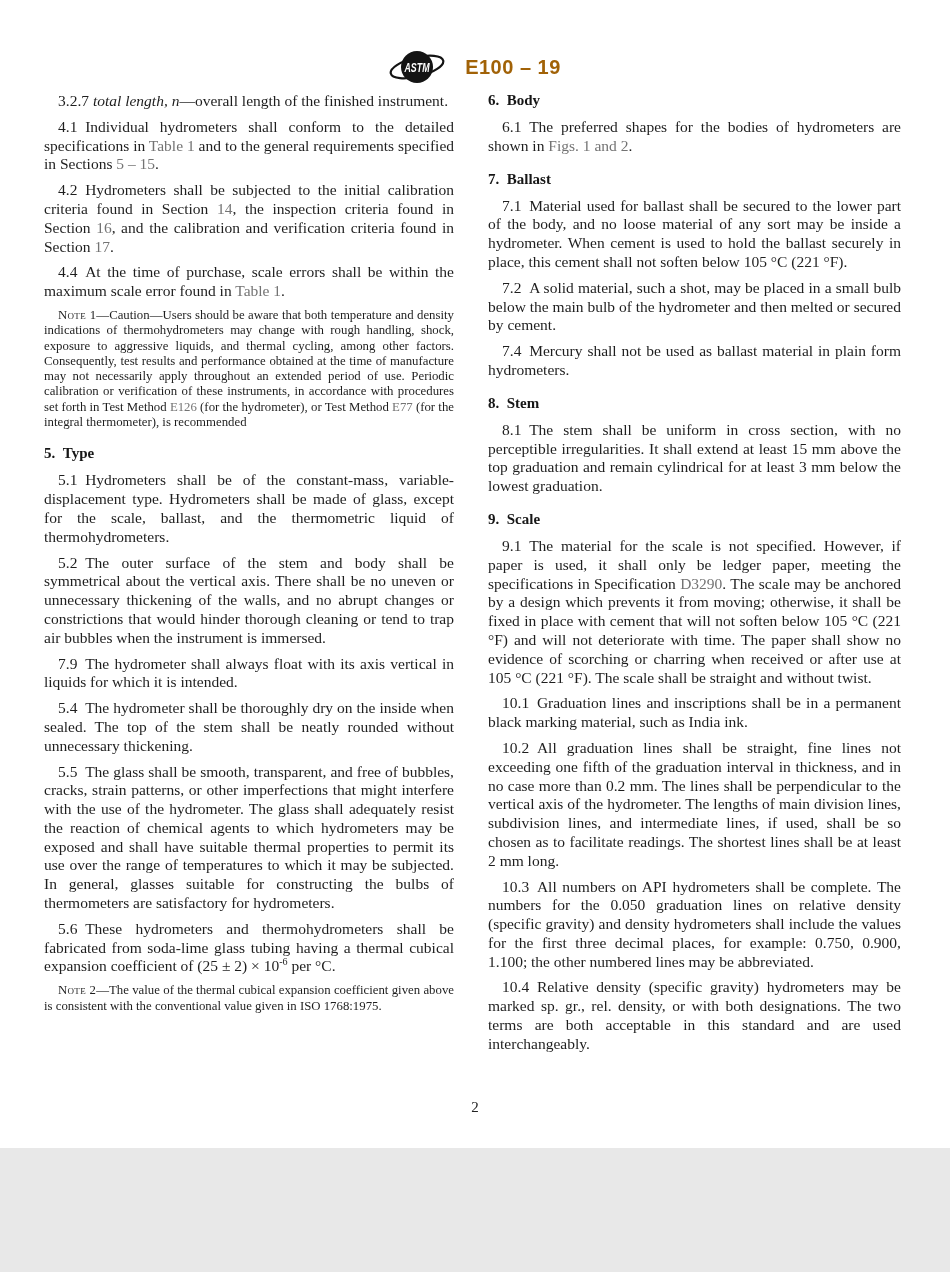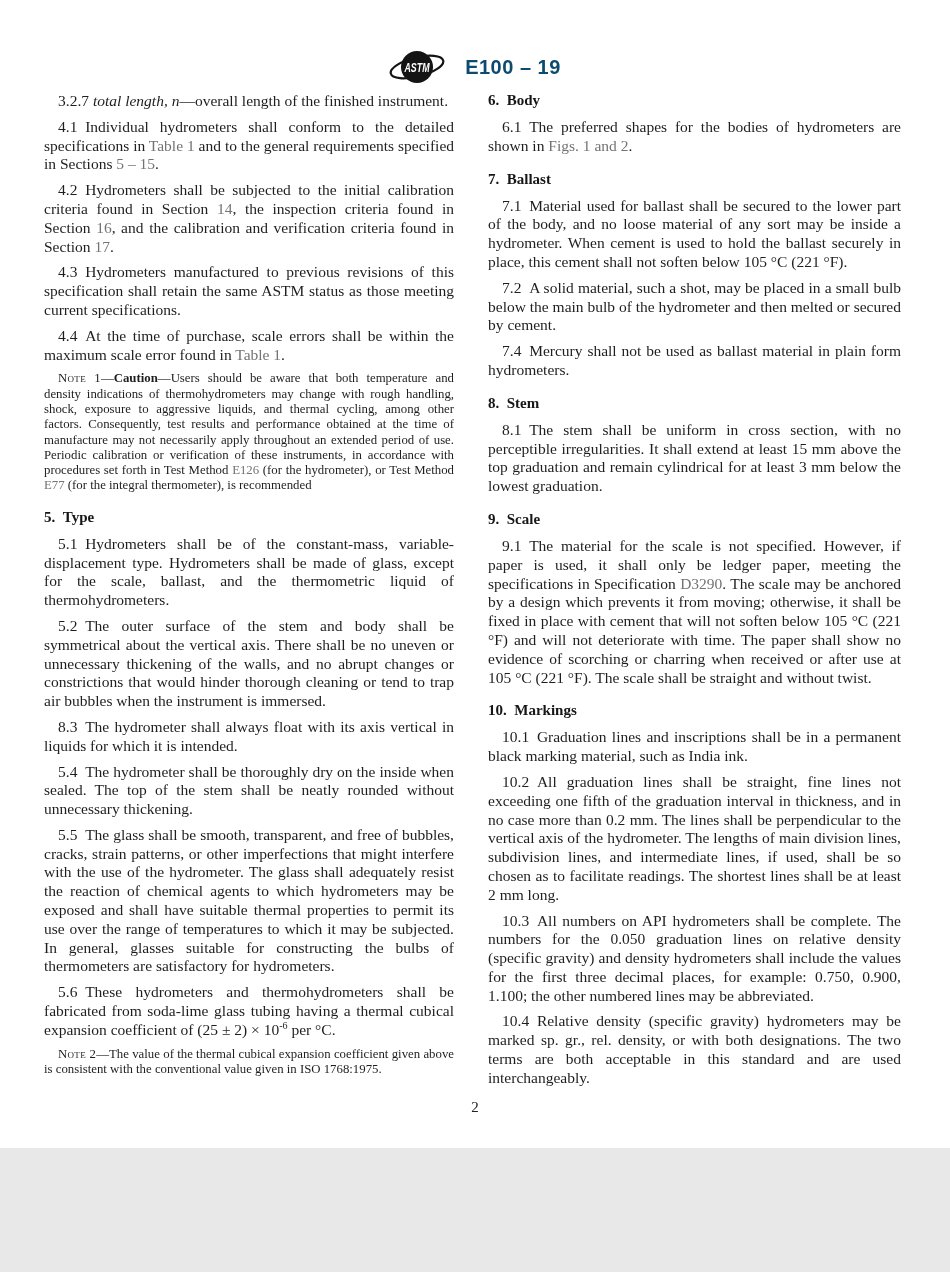--- a/index.html
+++ b/index.html
@@ -21,21 +21,21 @@
     justify-content: center;
     align-items: center;
     gap: 12px;
   }
   .logo { display: inline-flex; }
   .designation {
     font-family: "Liberation Sans", sans-serif;
     font-weight: 700;
     font-size: 20px;
     letter-spacing: 0.5px;
-    color: #0c4a6e;
+    color: #a16207;
     margin-left: 8px;
   }
   .col {
     position: absolute;
     top: 92px;
   }
   .col-left  { left: 44px;  width: 410px; }
   .col-right { left: 488px; width: 413px; }
   .para {
     font-size: 15.5px;
@@ -53,21 +53,21 @@
   }
   .sec-heading {
     font-size: 15px;
     font-weight: 700;
     margin: 15px 0 9px 0;
     color: #161616;
   }
   .col .sec-heading:first-child { margin-top: 0; }
   .seg-n  { }
   .seg-i  { font-style: italic; }
-  .seg-b  { font-weight: 700; }
+  .seg-b  { font-weight: 400; }
   .seg-sc { font-variant: small-caps; letter-spacing: 0.3px; }
   .seg-link { color: #737373; cursor: pointer; }
   .seg-sup { vertical-align: super; font-size: 0.65em; line-height: 0; }
   .doc-footer {
     position: absolute;
     bottom: 32px; left: 0;
     width: 100%;
     text-align: center;
     font-size: 15px;
     color: #222222;
@@ -86,44 +86,42 @@
         <text x="28" y="26" text-anchor="middle" font-family="Liberation Sans, sans-serif" font-weight="bold" font-style="italic" font-size="13" fill="#ffffff" textLength="25" lengthAdjust="spacingAndGlyphs">ASTM</text>
       </svg>
     </span>
     <span class="designation">E100 – 19</span>
   </header>
 
   <div class="col col-left">
       <p class="para"><span class="seg-n">3.2.7 </span><span class="seg-i">total length, n</span><span class="seg-n">—overall length of the finished instrument.</span></p>
       <p class="para"><span class="seg-n">4.1 Individual hydrometers shall conform to the detailed specifications in </span><span class="seg-link">Table 1</span><span class="seg-n"> and to the general requirements specified in Sections </span><span class="seg-link">5 – 15</span><span class="seg-n">.</span></p>
       <p class="para"><span class="seg-n">4.2 Hydrometers shall be subjected to the initial calibration criteria found in Section </span><span class="seg-link">14</span><span class="seg-n">, the inspection criteria found in Section </span><span class="seg-link">16</span><span class="seg-n">, and the calibration and verification criteria found in Section </span><span class="seg-link">17</span><span class="seg-n">.</span></p>
-      <p class="para"><span class="seg-n">4.3 Hydrometers manufactured to previous revisions of this specification shall retain the same ASTM status as those meeting current specifications.</span></p>
       <p class="para"><span class="seg-n">4.4 At the time of purchase, scale errors shall be within the maximum scale error found in </span><span class="seg-link">Table 1</span><span class="seg-n">.</span></p>
       <p class="note"><span class="seg-sc">Note 1</span><span class="seg-n">—</span><span class="seg-b">Caution</span><span class="seg-n">—Users should be aware that both temperature and density indications of thermohydrometers may change with rough handling, shock, exposure to aggressive liquids, and thermal cycling, among other factors. Consequently, test results and performance obtained at the time of manufacture may not necessarily apply throughout an extended period of use. Periodic calibration or verification of these instruments, in accordance with procedures set forth in Test Method </span><span class="seg-link">E126</span><span class="seg-n"> (for the hydrometer), or Test Method </span><span class="seg-link">E77</span><span class="seg-n"> (for the integral thermometer), is recommended</span></p>
       <h2 class="sec-heading">5. Type</h2>
       <p class="para"><span class="seg-n">5.1 Hydrometers shall be of the constant-mass, variable-displacement type. Hydrometers shall be made of glass, except for the scale, ballast, and the thermometric liquid of thermohydrometers.</span></p>
       <p class="para"><span class="seg-n">5.2 The outer surface of the stem and body shall be symmetrical about the vertical axis. There shall be no uneven or unnecessary thickening of the walls, and no abrupt changes or constrictions that would hinder thorough cleaning or tend to trap air bubbles when the instrument is immersed.</span></p>
-      <p class="para"><span class="seg-n">8.3 The hydrometer shall always float with its axis vertical in liquids for which it is intended.</span></p>
+      <p class="para"><span class="seg-n">7.9 The hydrometer shall always float with its axis vertical in liquids for which it is intended.</span></p>
       <p class="para"><span class="seg-n">5.4 The hydrometer shall be thoroughly dry on the inside when sealed. The top of the stem shall be neatly rounded without unnecessary thickening.</span></p>
       <p class="para"><span class="seg-n">5.5 The glass shall be smooth, transparent, and free of bubbles, cracks, strain patterns, or other imperfections that might interfere with the use of the hydrometer. The glass shall adequately resist the reaction of chemical agents to which hydrometers may be exposed and shall have suitable thermal properties to permit its use over the range of temperatures to which it may be subjected. In general, glasses suitable for constructing the bulbs of thermometers are satisfactory for hydrometers.</span></p>
       <p class="para"><span class="seg-n">5.6 These hydrometers and thermohydrometers shall be fabricated from soda-lime glass tubing having a thermal cubical expansion coefficient of (25 ± 2) × 10</span><span class="seg-sup">-6</span><span class="seg-n"> per °C.</span></p>
       <p class="note"><span class="seg-sc">Note 2</span><span class="seg-n">—The value of the thermal cubical expansion coefficient given above is consistent with the conventional value given in ISO 1768:1975.</span></p>
     </div>
   <div class="col col-right">
       <h2 class="sec-heading">6. Body</h2>
       <p class="para"><span class="seg-n">6.1 The preferred shapes for the bodies of hydrometers are shown in </span><span class="seg-link">Figs. 1 and 2</span><span class="seg-n">.</span></p>
       <h2 class="sec-heading">7. Ballast</h2>
       <p class="para"><span class="seg-n">7.1 Material used for ballast shall be secured to the lower part of the body, and no loose material of any sort may be inside a hydrometer. When cement is used to hold the ballast securely in place, this cement shall not soften below 105 °C (221 °F).</span></p>
       <p class="para"><span class="seg-n">7.2 A solid material, such a shot, may be placed in a small bulb below the main bulb of the hydrometer and then melted or secured by cement.</span></p>
       <p class="para"><span class="seg-n">7.4 Mercury shall not be used as ballast material in plain form hydrometers.</span></p>
       <h2 class="sec-heading">8. Stem</h2>
       <p class="para"><span class="seg-n">8.1 The stem shall be uniform in cross section, with no perceptible irregularities. It shall extend at least 15 mm above the top graduation and remain cylindrical for at least 3 mm below the lowest graduation.</span></p>
       <h2 class="sec-heading">9. Scale</h2>
       <p class="para"><span class="seg-n">9.1 The material for the scale is not specified. However, if paper is used, it shall only be ledger paper, meeting the specifications in Specification </span><span class="seg-link">D3290</span><span class="seg-n">. The scale may be anchored by a design which prevents it from moving; otherwise, it shall be fixed in place with cement that will not soften below 105 °C (221 °F) and will not deteriorate with time. The paper shall show no evidence of scorching or charring when received or after use at 105 °C (221 °F). The scale shall be straight and without twist.</span></p>
-      <h2 class="sec-heading">10. Markings</h2>
       <p class="para"><span class="seg-n">10.1 Graduation lines and inscriptions shall be in a permanent black marking material, such as India ink.</span></p>
       <p class="para"><span class="seg-n">10.2 All graduation lines shall be straight, fine lines not exceeding one fifth of the graduation interval in thickness, and in no case more than 0.2 mm. The lines shall be perpendicular to the vertical axis of the hydrometer. The lengths of main division lines, subdivision lines, and intermediate lines, if used, shall be so chosen as to facilitate readings. The shortest lines shall be at least 2 mm long.</span></p>
       <p class="para"><span class="seg-n">10.3 All numbers on API hydrometers shall be complete. The numbers for the 0.050 graduation lines on relative density (specific gravity) and density hydrometers shall include the values for the first three decimal places, for example: 0.750, 0.900, 1.100; the other numbered lines may be abbreviated.</span></p>
       <p class="para"><span class="seg-n">10.4 Relative density (specific gravity) hydrometers may be marked sp. gr., rel. density, or with both designations. The two terms are both acceptable in this standard and are used interchangeably.</span></p>
     </div>
 
   <footer class="doc-footer">
     <span>2</span>
   </footer>
 

